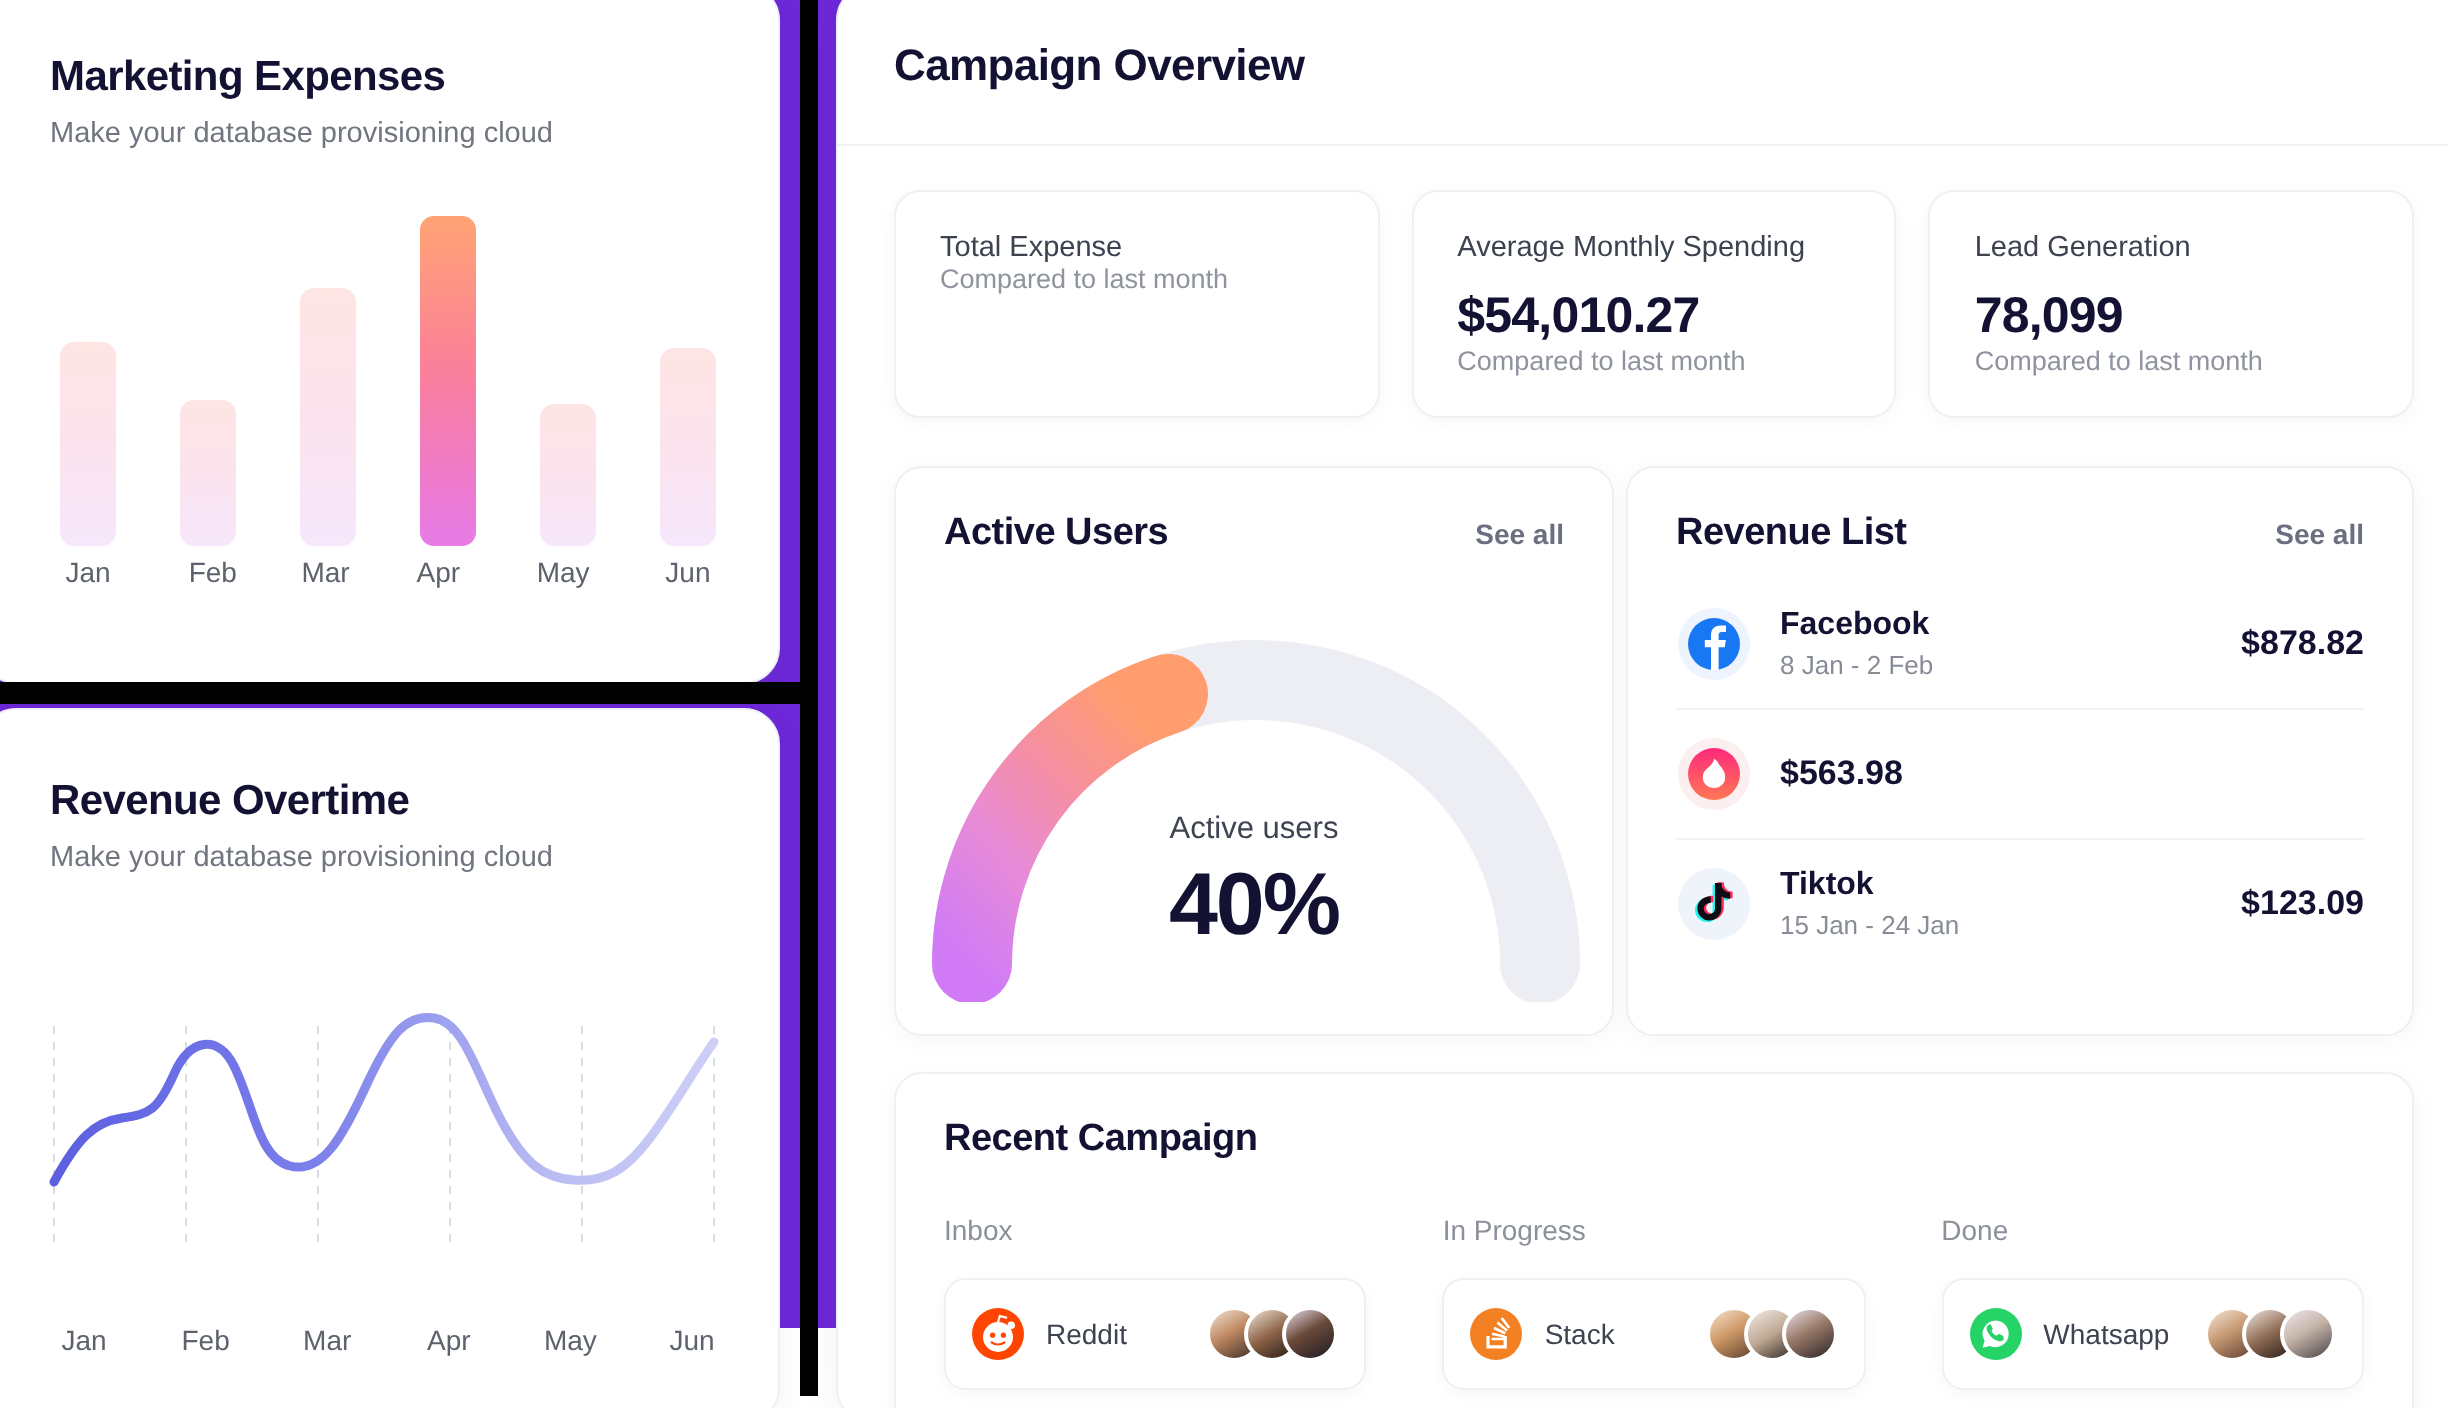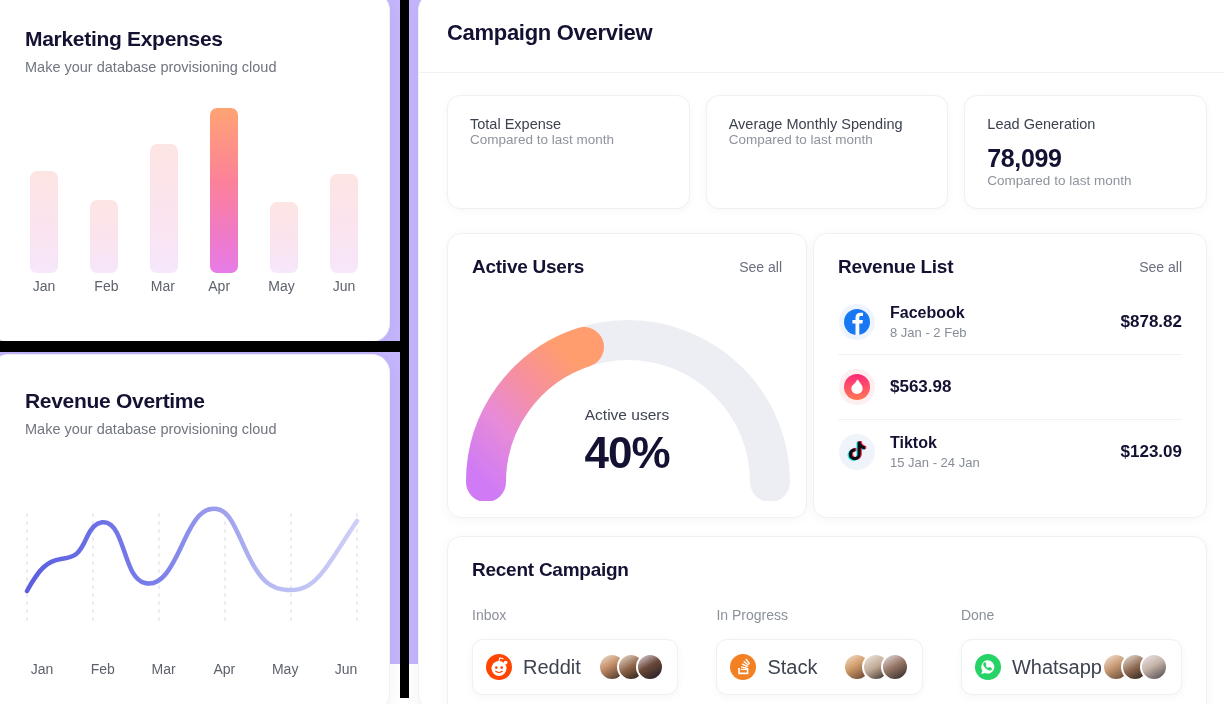--- a/index.html
+++ b/index.html
@@ -2,21 +2,21 @@
 <html><head>
 <meta charset="utf-8">
 <style>
   * { box-sizing: border-box; margin: 0; padding: 0; }
   html, body {
     width: 1224px; height: 704px;
     background: #ffffff;
     font-family: "Liberation Sans", sans-serif;
     overflow: hidden;
   }
-  #root { position: relative; width: 1224px; height: 664px; background: #c4b5fd; }
+  #root { position: relative; width: 1224px; height: 664px; background: #6d28d9; }
 
   
   .frame-vbar {
     position: absolute; left: 400px; top: 0; width: 9px; height: 698px;
     background: #000000; z-index: 5;
   }
   .frame-hbar {
     position: absolute; left: 0; top: 341px; width: 400px; height: 11px;
     background: #000000; z-index: 5;
   }
@@ -109,21 +109,21 @@
   
   .midrow { display: flex; gap: 6px; margin-top: 24px; }
   .card-users { width: 360px; height: 285px; position: relative; border: 1px solid #eef0f4; border-radius: 14px; background:#fff; box-shadow: 0 2px 12px rgba(17,24,39,0.04); }
   .card-revlist { flex: 1; height: 285px; position: relative; border: 1px solid #eef0f4; border-radius: 14px; background:#fff; box-shadow: 0 2px 12px rgba(17,24,39,0.04); }
 
   .sec-head {
     display: flex; align-items: center; justify-content: space-between;
     padding: 22px 24px 0 24px;
   }
   .sec-title { font-size: 19px; font-weight: 700; color: #141233; letter-spacing: -0.25px; }
-  .see-all { font-size: 14px; color: #6a7080; cursor: pointer; }
+  .see-all { font-size: 14px; color: #6a7080; cursor: pointer; font-weight: bold; }
 
   
   .gauge-wrap { position: absolute; left: 0; right: 0; top: 52px; height: 215px; }
   .gauge-center {
     position: absolute; left: 0; right: 0; top: 120px; text-align: center;
   }
   .gauge-cap { font-size: 15.5px; color: #3f4452; }
   .gauge-pct { font-size: 44px; font-weight: 700; color: #141233; margin-top: 4px; letter-spacing: -1px; }
 
   
@@ -148,21 +148,21 @@
   .cols { display: flex; gap: 38px; margin-top: 26px; }
   .col { flex: 1; }
   .col-label { font-size: 14px; color: #8b909b; }
   .task {
     margin-top: 16px; border: 1px solid #eef0f4; border-radius: 11px;
     background: #fff; box-shadow: 0 2px 8px rgba(17,24,39,0.04);
     height: 56px; display: flex; align-items: center; padding: 0 13px;
     justify-content: space-between;
   }
   .task-left { display: flex; align-items: center; gap: 11px; }
-  .task-name { font-size: 20px; color: #3d4350; }
+  .task-name { font-size: 14px; color: #3d4350; }
   .avatars { display: flex; }
   .avatar {
     width: 28px; height: 28px; border-radius: 50%; border: 2px solid #fff;
     margin-left: -9px; overflow: hidden; position: relative;
   }
   .avatar:first-child { margin-left: 0; }
   .sicon { width: 26px; height: 26px; flex: 0 0 26px; }
 </style>
 </head>
 <body>
@@ -258,20 +258,21 @@
 
     <div class="panel-body">
 
       <div class="stats">
         <div class="stat">
           <div class="stat-label">Total Expense</div>
           <div class="stat-foot">Compared to last month</div>
         </div>
         <div class="stat">
           <div class="stat-label">Average Monthly Spending</div>
+          <div class="stat-value">$54,010.27</div>
           <div class="stat-foot">Compared to last month</div>
         </div>
         <div class="stat">
           <div class="stat-label">Lead Generation</div>
           <div class="stat-value">78,099</div>
           <div class="stat-foot">Compared to last month</div>
         </div>
       </div>
 
       <div class="midrow">

